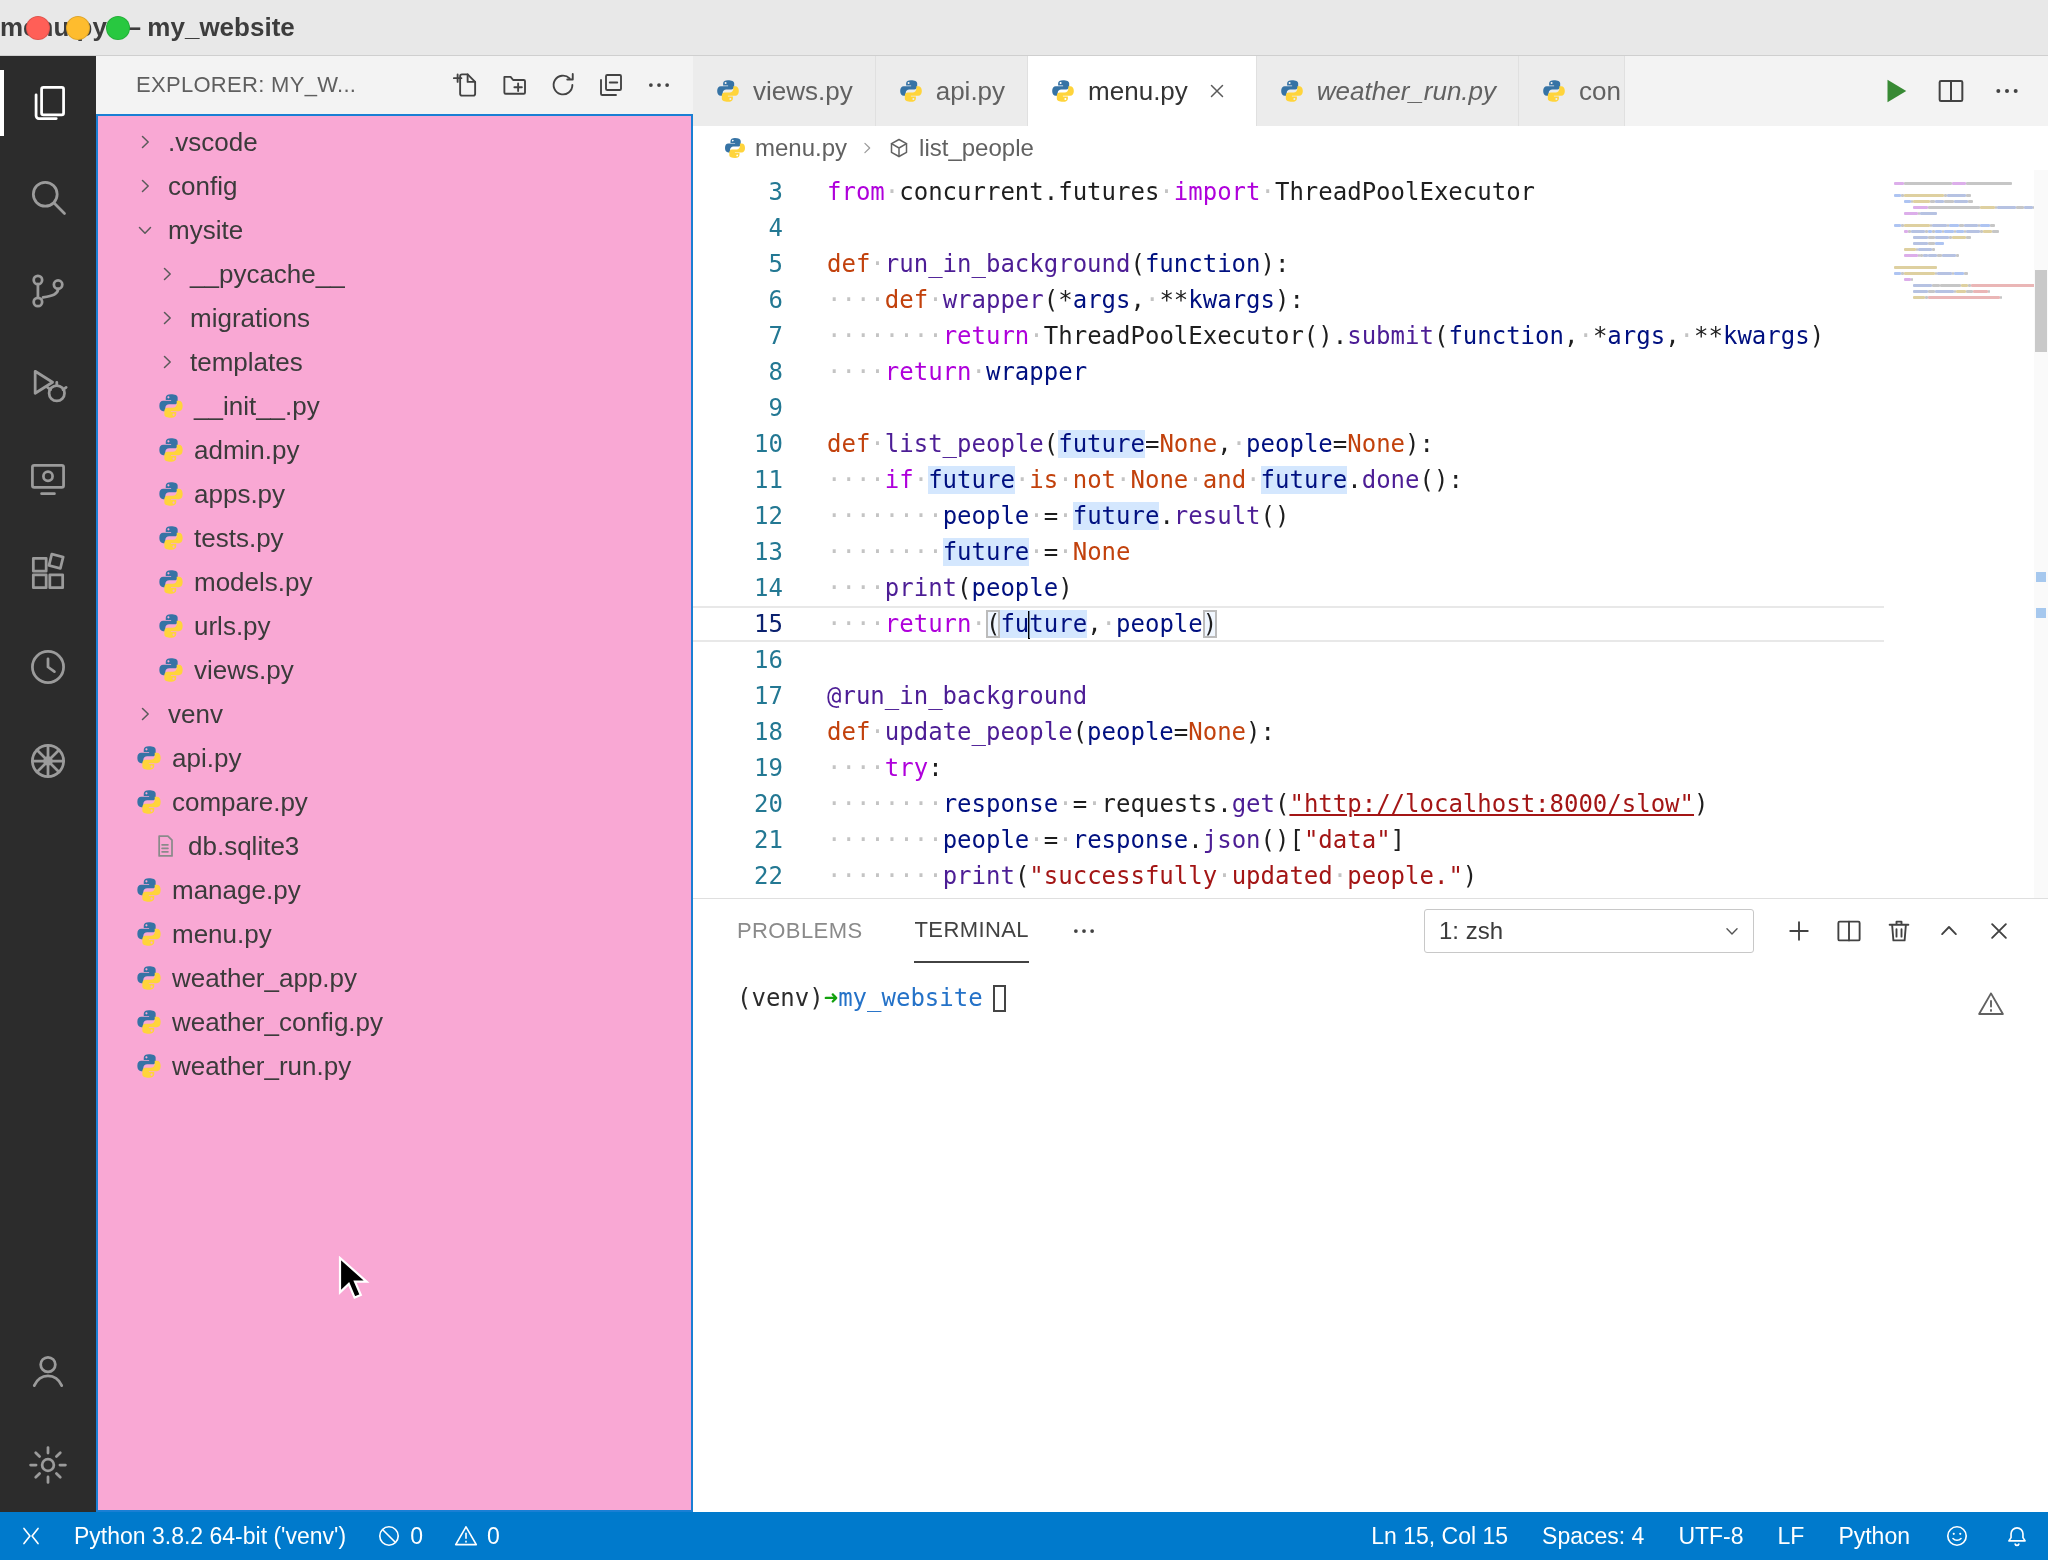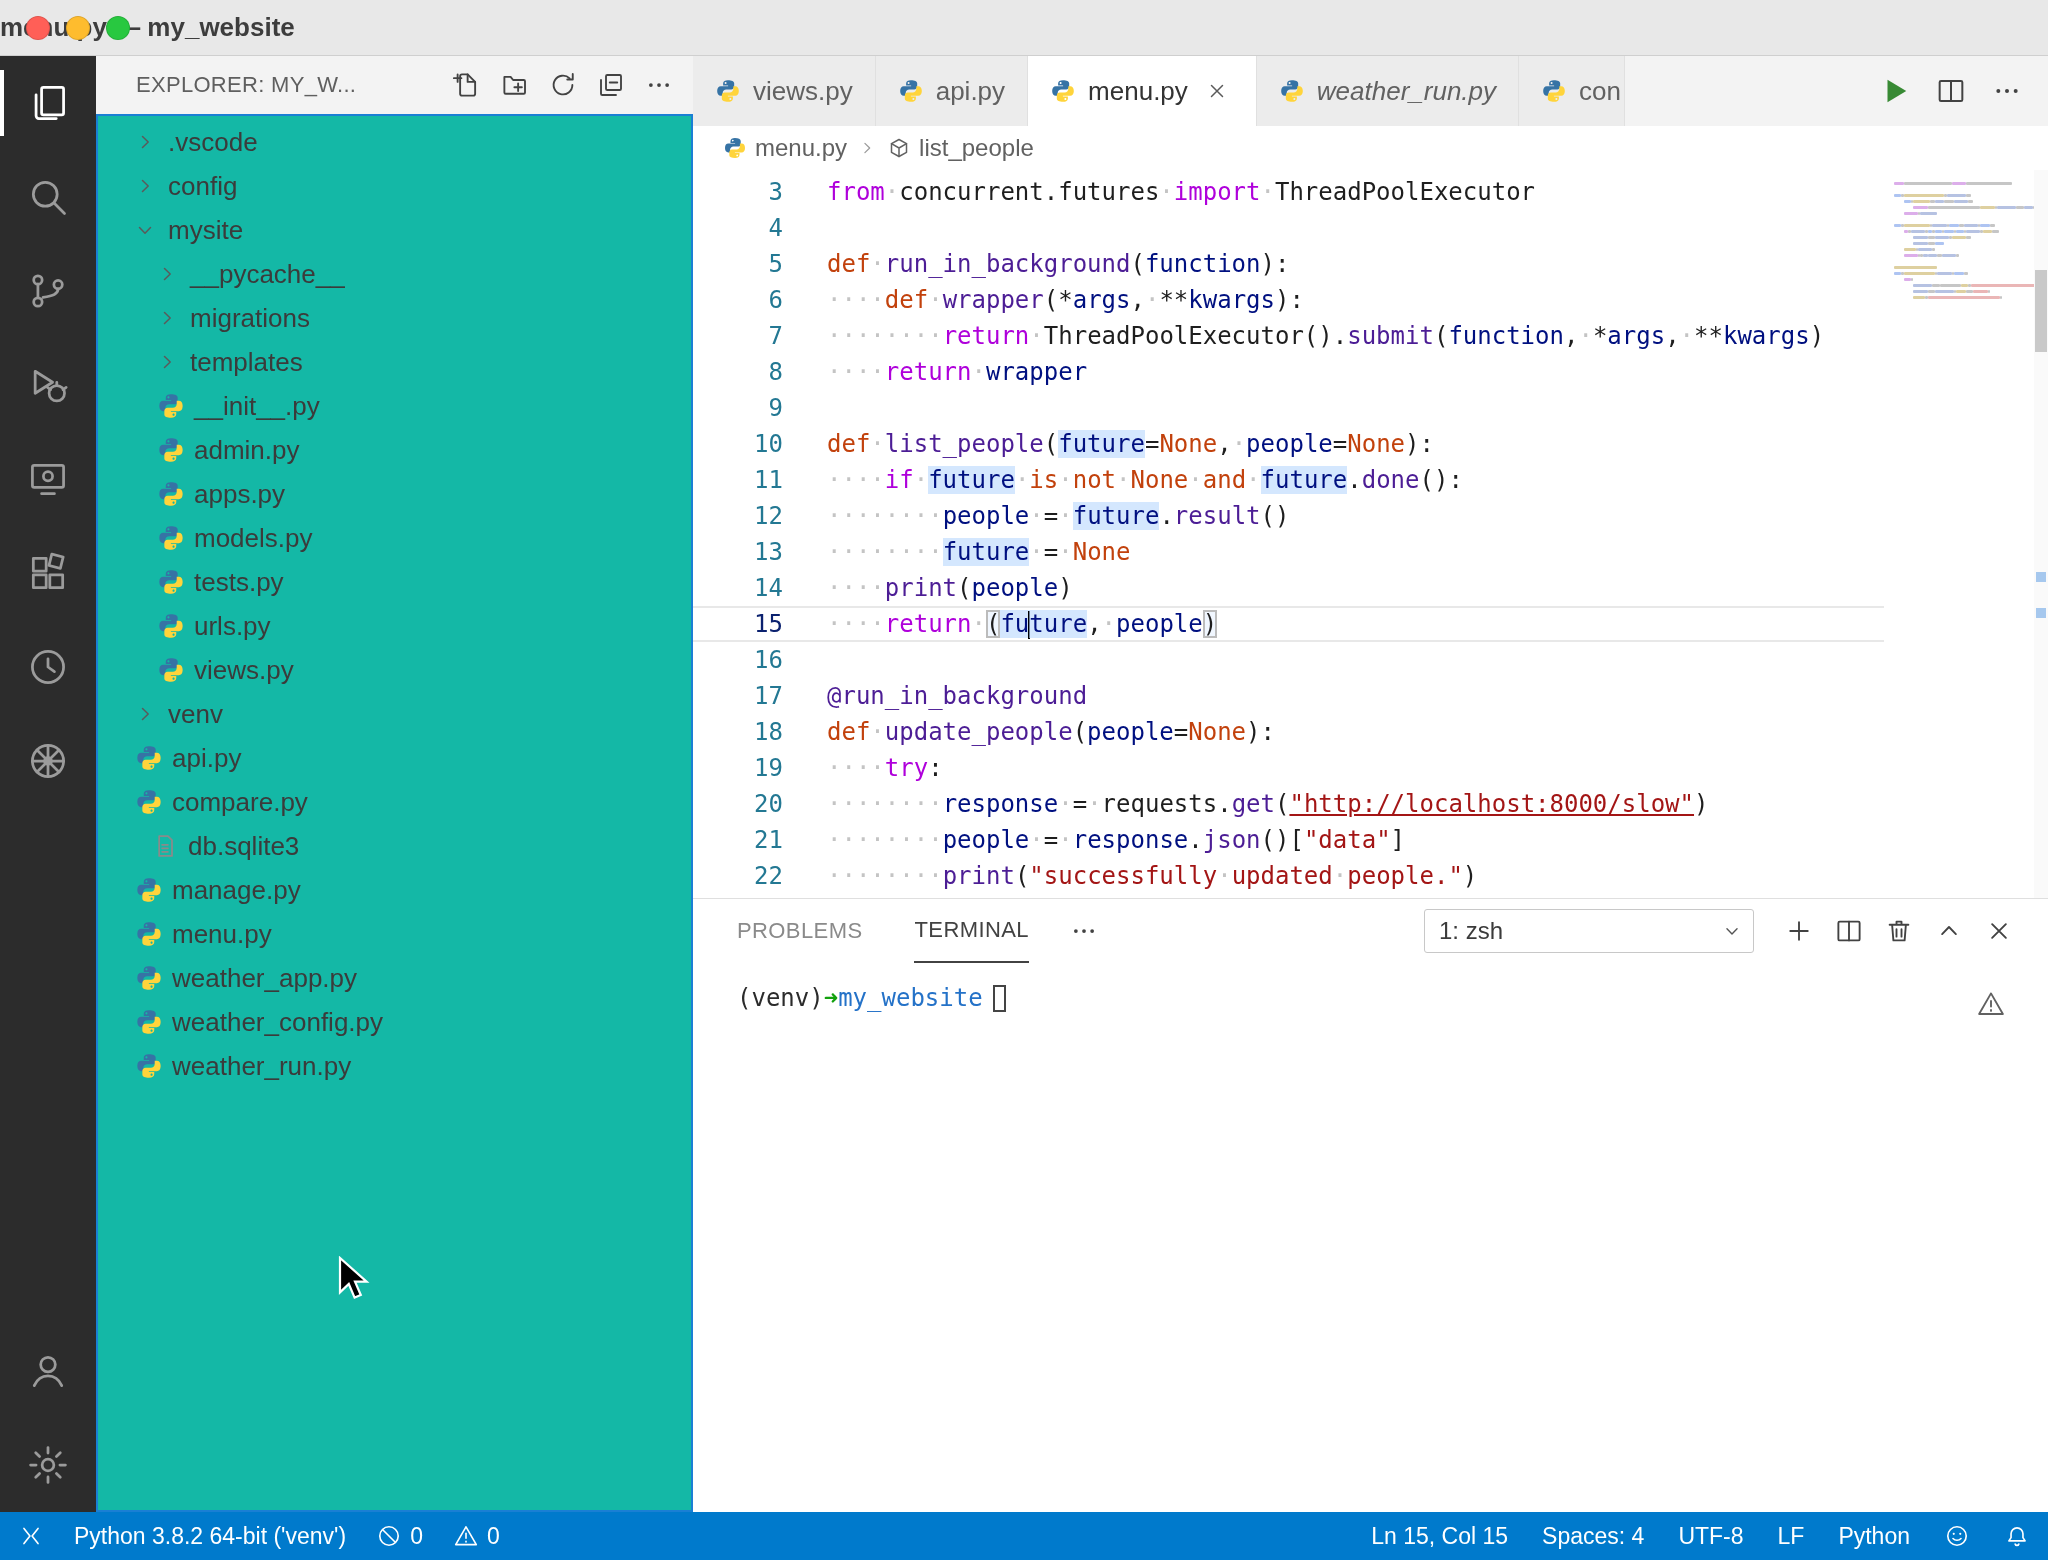--- a/index.html
+++ b/index.html
@@ -20,21 +20,21 @@
   .ab-item{width:96px;height:94px;display:flex;align-items:center;justify-content:center;color:#9b9b9b;position:relative;cursor:pointer}
   .ab-item.active{color:#fff}
   .ab-item.active::before{content:"";position:absolute;left:0;top:14px;bottom:14px;width:4px;background:#fff}
   .ab-spacer{flex:1}
 
   .sidebar{flex:0 0 597px;background:#f3f3f3;display:flex;flex-direction:column;min-height:0}
   .sidebar-header{flex:0 0 58px;display:flex;align-items:center;padding:0 14px 0 40px}
   .sidebar-title{font-size:22px;color:#5f5f5f;letter-spacing:.3px;white-space:nowrap;overflow:hidden}
   .sidebar-actions{margin-left:auto;display:flex;gap:8px}
   .sa-btn{width:40px;height:40px;display:flex;align-items:center;justify-content:center;color:#424242;cursor:pointer}
-  .tree{flex:1;border:2px solid #1a7fd4;overflow:hidden;padding-top:4px;background:#14b8a6}
+  .tree{flex:1;border:2px solid #1a7fd4;overflow:hidden;padding-top:4px;background:#f9a8d4}
   .tree-row{height:44px;display:flex;align-items:center;font-size:26px;color:#3b3b3b;white-space:nowrap;cursor:pointer}
   .tree-row .chev{width:34px;display:flex;justify-content:center;color:#5a5a5a;flex:0 0 auto}
   .tree-row .fsp{width:4px;flex:0 0 auto}
   .tree-row .ficon{width:34px;display:flex;justify-content:center;align-items:center;flex:0 0 auto;color:#8a8a8a}
   .tree-row .lbl{margin-left:6px}
 
   
   .editor-area{flex:1;display:flex;flex-direction:column;min-width:0;background:#fff}
   .tabbar{flex:0 0 70px;background:#f3f3f3;display:flex;align-items:stretch}
   .tabs{display:flex}
@@ -360,33 +360,33 @@
           <div class="tree-row" style="padding-left: 52px;">
             <span class="fsp"></span>
             <span class="ficon">
               <span class="icon">
                 <svg width="28" height="28" viewBox="0 0 24 24" fill="none" stroke="currentColor" stroke-width="1.5" stroke-linecap="round" stroke-linejoin="round">
                   <path fill="#3673a5" stroke="none" d="M11.9 2c-2.6 0-4.4 1-4.4 2.9v2h4.6v.7H5.3C3.4 7.6 2 9 2 12c0 2.9 1.4 4.4 3.3 4.4h1.8v-2.6c0-1.8 1.5-3.2 3.3-3.2h4.6c1.5 0 2.7-1.2 2.7-2.7V4.9C17.7 3 15.5 2 11.9 2zM9.8 3.7c.5 0 .9.4.9.9s-.4.9-.9.9-.9-.4-.9-.9.4-.9.9-.9z"></path>
                   <path fill="#ffd43b" stroke="none" d="M12.1 22c2.6 0 4.4-1 4.4-2.9v-2h-4.6v-.7h6.8c1.9 0 3.3-1.4 3.3-4.4 0-2.9-1.4-4.4-3.3-4.4h-1.8v2.6c0 1.8-1.5 3.2-3.3 3.2H9c-1.5 0-2.7 1.2-2.7 2.7v3.1C6.3 21 8.5 22 12.1 22zm2.1-1.7c-.5 0-.9-.4-.9-.9s.4-.9.9-.9.9.4.9.9-.4.9-.9.9z"></path>
                 </svg>
               </span>
             </span>
+            <span class="lbl">tests.py</span>
+          </div>
+          <div class="tree-row" style="padding-left: 52px;">
+            <span class="fsp"></span>
+            <span class="ficon">
+              <span class="icon">
+                <svg width="28" height="28" viewBox="0 0 24 24" fill="none" stroke="currentColor" stroke-width="1.5" stroke-linecap="round" stroke-linejoin="round">
+                  <path fill="#3673a5" stroke="none" d="M11.9 2c-2.6 0-4.4 1-4.4 2.9v2h4.6v.7H5.3C3.4 7.6 2 9 2 12c0 2.9 1.4 4.4 3.3 4.4h1.8v-2.6c0-1.8 1.5-3.2 3.3-3.2h4.6c1.5 0 2.7-1.2 2.7-2.7V4.9C17.7 3 15.5 2 11.9 2zM9.8 3.7c.5 0 .9.4.9.9s-.4.9-.9.9-.9-.4-.9-.9.4-.9.9-.9z"></path>
+                  <path fill="#ffd43b" stroke="none" d="M12.1 22c2.6 0 4.4-1 4.4-2.9v-2h-4.6v-.7h6.8c1.9 0 3.3-1.4 3.3-4.4 0-2.9-1.4-4.4-3.3-4.4h-1.8v2.6c0 1.8-1.5 3.2-3.3 3.2H9c-1.5 0-2.7 1.2-2.7 2.7v3.1C6.3 21 8.5 22 12.1 22zm2.1-1.7c-.5 0-.9-.4-.9-.9s.4-.9.9-.9.9.4.9.9-.4.9-.9.9z"></path>
+                </svg>
+              </span>
+            </span>
             <span class="lbl">models.py</span>
-          </div>
-          <div class="tree-row" style="padding-left: 52px;">
-            <span class="fsp"></span>
-            <span class="ficon">
-              <span class="icon">
-                <svg width="28" height="28" viewBox="0 0 24 24" fill="none" stroke="currentColor" stroke-width="1.5" stroke-linecap="round" stroke-linejoin="round">
-                  <path fill="#3673a5" stroke="none" d="M11.9 2c-2.6 0-4.4 1-4.4 2.9v2h4.6v.7H5.3C3.4 7.6 2 9 2 12c0 2.9 1.4 4.4 3.3 4.4h1.8v-2.6c0-1.8 1.5-3.2 3.3-3.2h4.6c1.5 0 2.7-1.2 2.7-2.7V4.9C17.7 3 15.5 2 11.9 2zM9.8 3.7c.5 0 .9.4.9.9s-.4.9-.9.9-.9-.4-.9-.9.4-.9.9-.9z"></path>
-                  <path fill="#ffd43b" stroke="none" d="M12.1 22c2.6 0 4.4-1 4.4-2.9v-2h-4.6v-.7h6.8c1.9 0 3.3-1.4 3.3-4.4 0-2.9-1.4-4.4-3.3-4.4h-1.8v2.6c0 1.8-1.5 3.2-3.3 3.2H9c-1.5 0-2.7 1.2-2.7 2.7v3.1C6.3 21 8.5 22 12.1 22zm2.1-1.7c-.5 0-.9-.4-.9-.9s.4-.9.9-.9.9.4.9.9-.4.9-.9.9z"></path>
-                </svg>
-              </span>
-            </span>
-            <span class="lbl">tests.py</span>
           </div>
           <div class="tree-row" style="padding-left: 52px;">
             <span class="fsp"></span>
             <span class="ficon">
               <span class="icon">
                 <svg width="28" height="28" viewBox="0 0 24 24" fill="none" stroke="currentColor" stroke-width="1.5" stroke-linecap="round" stroke-linejoin="round">
                   <path fill="#3673a5" stroke="none" d="M11.9 2c-2.6 0-4.4 1-4.4 2.9v2h4.6v.7H5.3C3.4 7.6 2 9 2 12c0 2.9 1.4 4.4 3.3 4.4h1.8v-2.6c0-1.8 1.5-3.2 3.3-3.2h4.6c1.5 0 2.7-1.2 2.7-2.7V4.9C17.7 3 15.5 2 11.9 2zM9.8 3.7c.5 0 .9.4.9.9s-.4.9-.9.9-.9-.4-.9-.9.4-.9.9-.9z"></path>
                   <path fill="#ffd43b" stroke="none" d="M12.1 22c2.6 0 4.4-1 4.4-2.9v-2h-4.6v-.7h6.8c1.9 0 3.3-1.4 3.3-4.4 0-2.9-1.4-4.4-3.3-4.4h-1.8v2.6c0 1.8-1.5 3.2-3.3 3.2H9c-1.5 0-2.7 1.2-2.7 2.7v3.1C6.3 21 8.5 22 12.1 22zm2.1-1.7c-.5 0-.9-.4-.9-.9s.4-.9.9-.9.9.4.9.9-.4.9-.9.9z"></path>
                 </svg>
               </span>

